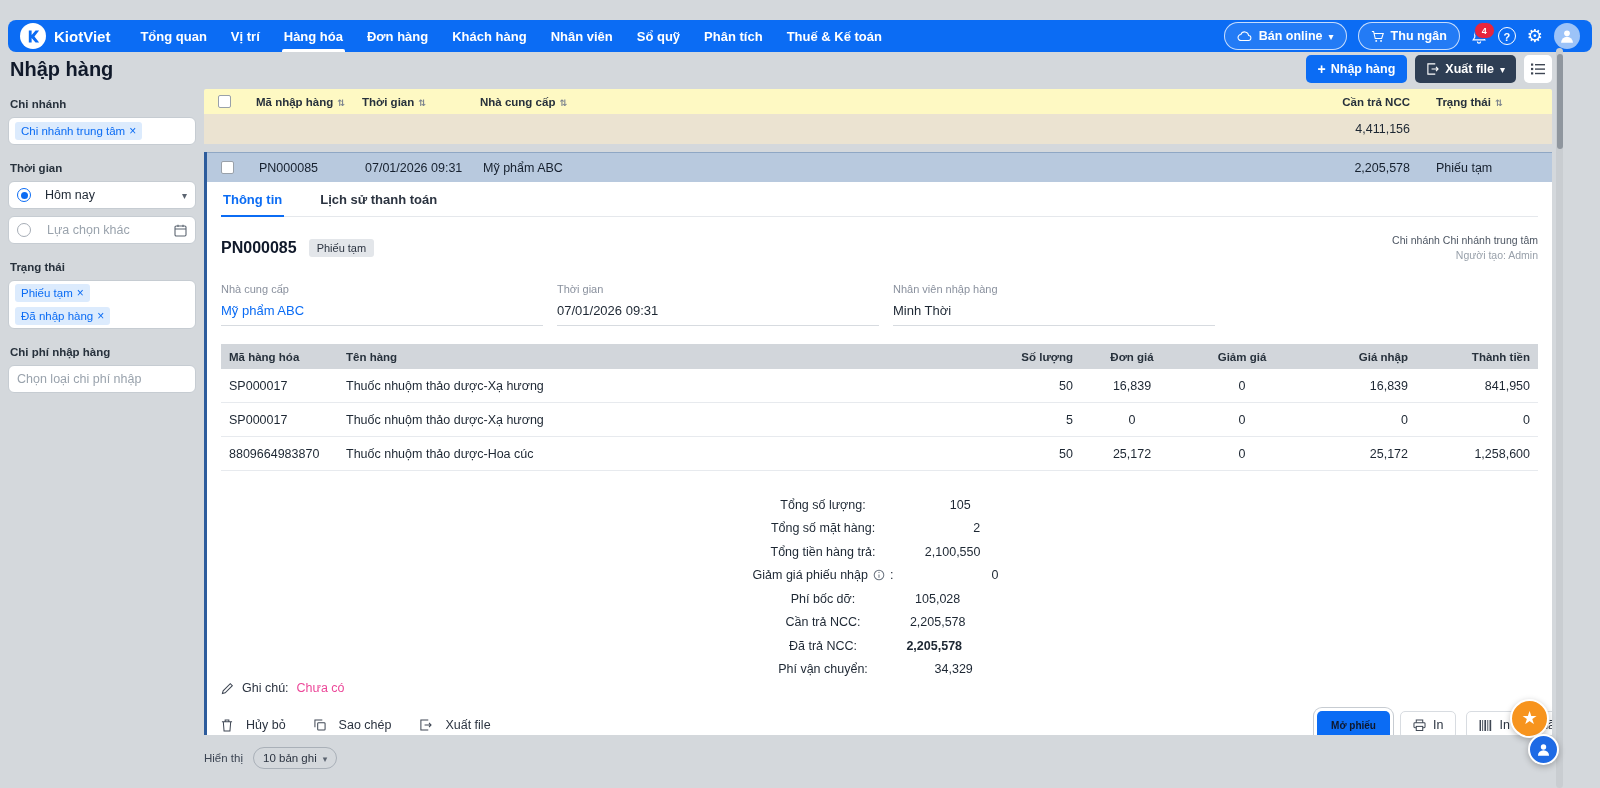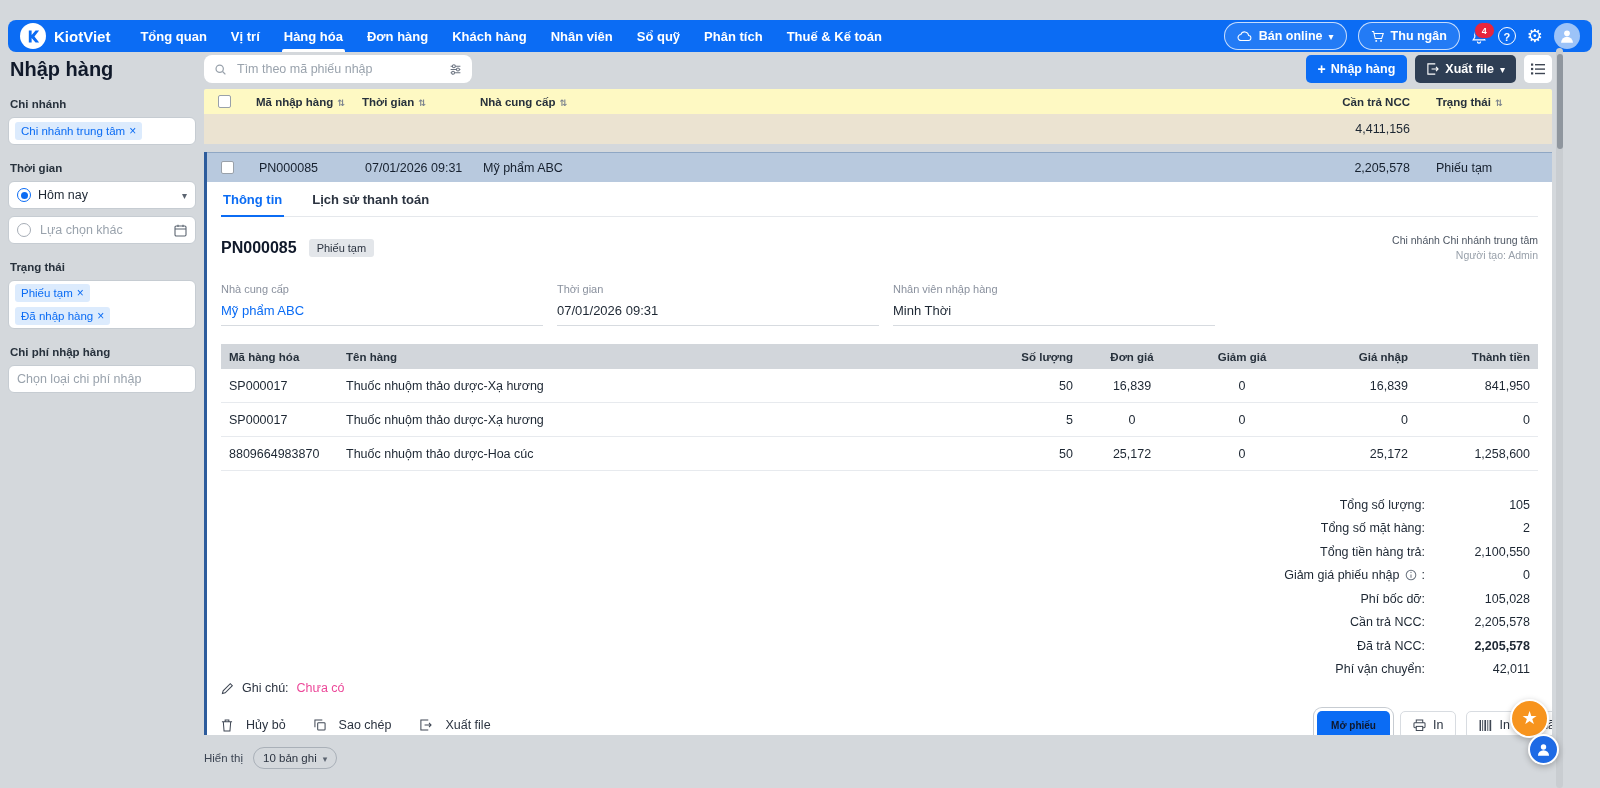--- a/index.html
+++ b/index.html
@@ -25,21 +25,21 @@
   .avatar{width:26px;height:26px;border-radius:50%;background:#9cc3f8;display:flex;align-items:center;justify-content:center;cursor:pointer;overflow:hidden;}
 
   
   .sidebar{position:absolute;left:8px;top:48px;width:188px;}
   .page-title{font-size:20px;font-weight:700;margin:10px 0 0 2px;color:#10192a;}
   .filter-label{font-size:11.5px;font-weight:700;color:#27313c;margin:17px 0 7px 2px;}
   .fbox{background:#fff;border:1px solid #c6ccd2;border-radius:6px;min-height:28px;display:flex;align-items:center;padding:3px 6px;box-sizing:border-box;gap:5px;flex-wrap:wrap;cursor:pointer;}
   .chip{display:inline-flex;align-items:center;gap:4px;background:#dcebfd;color:#0b6cf4;font-size:11.5px;border-radius:3px;padding:2px 6px;line-height:14px;}
   .chip-x{cursor:pointer;font-size:12px;line-height:12px;}
   .chip-x::before{content:"×";}
-  .sel-box{background:#fff;border:1px solid #c6ccd2;border-radius:6px;height:26px;display:flex;align-items:center;gap:7px;padding:0 8px;margin-bottom:7px;font-size:12.5px;cursor:pointer;}
+  .sel-box{background:#fff;border:1px solid #c6ccd2;border-radius:6px;height:26px;display:flex;align-items:center;gap:14px;padding:0 8px;margin-bottom:7px;font-size:12.5px;cursor:pointer;}
   .radio{width:14px;height:14px;border-radius:50%;border:1px solid #a6adb6;background:#fff;box-sizing:border-box;position:relative;flex:none;}
   .radio.checked{border-color:#0b6cf4;}
   .radio.checked::after{content:"";position:absolute;inset:2.5px;border-radius:50%;background:#0b6cf4;}
   .grow{flex:1;min-width:0;}
   .caret-d::after{content:"▾";color:#5b6470;font-size:10px;}
   .sel-input{flex:1;min-width:0;border:none;outline:none;background:transparent;font-size:12.5px;font-family:inherit;color:#1d2733;}
   input::placeholder{color:#9aa3ad;}
 
   
   .main{position:absolute;left:204px;top:48px;width:1348px;}
@@ -61,21 +61,21 @@
   .l-status{width:142px;padding-left:26px;box-sizing:border-box;}
   .sort::after{content:"\21C5";font-size:9px;color:#7d858f;margin-left:4px;}
   .cb{width:13px;height:13px;background:#fff;border:1px solid #99a1aa;border-radius:2px;box-sizing:border-box;cursor:pointer;}
 
   .total-row{display:flex;align-items:center;background:#ebe3d1;height:30px;font-size:12.5px;font-weight:400;color:#1d2733;}
 
   .selected-wrap{margin-top:8px;border-left:3px solid #2d5c9c;}
   .sel-row{display:flex;align-items:center;background:#b8c9de;height:29px;font-size:12.5px;color:#16202e;border-top:1px solid #8fa7c4;cursor:pointer;}
 
   .panel{background:#fff;padding:0 14px 12px;display:flex;flex-direction:column;height:553px;box-sizing:border-box;overflow:hidden;}
-  .tabs{display:flex;gap:26px;border-bottom:1px solid #e5e8ec;}
+  .tabs{display:flex;gap:34px;border-bottom:1px solid #e5e8ec;}
   .tab{font-size:13px;font-weight:600;color:#2b3340;padding:10px 2px 9px;cursor:pointer;position:relative;}
   .tab.active{color:#0b6cf4;}
   .tab.active::after{content:"";position:absolute;left:0;right:0;bottom:-1px;height:2px;background:#0b6cf4;}
 
   .doc-head{display:flex;justify-content:space-between;margin-top:16px;}
   .doc-title{font-size:16px;font-weight:700;display:flex;align-items:center;gap:12px;color:#10192a;}
   .badge{background:#e3e6ea;color:#2b3340;font-size:11px;font-weight:400;padding:3px 8px;border-radius:3px;}
   .doc-meta{text-align:right;font-size:10.5px;color:#4d5663;line-height:15px;}
   .doc-meta .muted{color:#98a0aa;}
 
@@ -89,21 +89,21 @@
   .irow{display:flex;align-items:center;}
   .ihead{background:#d2d6db;height:25px;font-size:11.5px;font-weight:700;color:#27313c;}
   .irow.data{height:33px;font-size:12.5px;border-bottom:1px solid #e7eaee;cursor:pointer;}
   .c-code{width:125px;padding-left:8px;box-sizing:border-box;}
   .c-name{flex:1;}
   .c-qty{width:95px;text-align:right;padding-right:8px;box-sizing:border-box;}
   .c-price,.c-disc{width:110px;text-align:center;padding-right:8px;box-sizing:border-box;}
   .c-cost{width:115px;text-align:right;padding-right:8px;box-sizing:border-box;}
   .c-total{width:122px;text-align:right;padding-right:8px;box-sizing:border-box;}
 
-  .summary{margin-top:22px;display:flex;flex-direction:column;align-items:flex-end;}
+  .summary{margin-top:22px;display:flex;flex-direction:column;align-items:center;}
   .sum-row{display:flex;align-items:center;height:23.5px;font-size:12.5px;color:#1d2733;}
   .sum-label{display:flex;align-items:center;gap:5px;}
   .sum-value{width:105px;text-align:right;padding-right:8px;}
   .sum-row.bold .sum-value{font-weight:700;}
 
   .note{display:flex;align-items:center;gap:8px;margin-top:auto;font-size:12.5px;color:#2b3340;}
   .note-value{color:#ec4899;}
 
   .actions{display:flex;align-items:center;margin-top:16px;}
   .act-left{display:flex;gap:28px;}
@@ -237,37 +237,20 @@
 
     <div class="filter-label">Chi phí nhập hàng</div>
     <div class="fbox">
       <input class="sel-input" placeholder="Chọn loại chi phí nhập" style="">
     </div>
   </aside>
 
   <main class="main">
 
     <div class="toolbar">
-      <div class="search">
-        <span>
-          <svg width="13" height="13" viewBox="0 0 16 16" fill="none" stroke="#98a1ab" stroke-width="1.5">
-              <circle cx="7" cy="7" r="4.5"></circle>
-              <path d="M10.5 10.5L14 14"></path>
-            </svg>
-        </span>
-        <input placeholder="Tìm theo mã phiếu nhập" style="">
-        <span>
-          <svg width="13" height="13" viewBox="0 0 16 16" stroke="#6b7380" stroke-width="1.3">
-              <path d="M2 4h12M2 8h12M2 12h12"></path>
-              <circle cx="6" cy="4" r="1.8" fill="#fff"></circle>
-              <circle cx="11" cy="8" r="1.8" fill="#fff"></circle>
-              <circle cx="5" cy="12" r="1.8" fill="#fff"></circle>
-            </svg>
-        </span>
-      </div>
       <div class="toolbar-right">
         <button class="btn-new">
           <span class="plus"></span>
           <span>Nhập hàng</span>
         </button>
         <button class="btn-export">
           <span>
             <svg width="13" height="12" viewBox="0 0 14 13" fill="none" stroke="#fff" stroke-width="1.2">
                 <path d="M10 1H2v11h8"></path>
                 <path d="M6 6.5h7M10.8 4.3L13 6.5l-2.2 2.2"></path>
@@ -429,21 +412,21 @@
           <div class="sum-row">
             <span class="sum-label">Cần trả NCC:</span>
             <span class="sum-value">2,205,578</span>
           </div>
           <div class="sum-row bold">
             <span class="sum-label">Đã trả NCC:</span>
             <span class="sum-value">2,205,578</span>
           </div>
           <div class="sum-row">
             <span class="sum-label">Phí vận chuyển:</span>
-            <span class="sum-value">42,011</span>
+            <span class="sum-value">34,329</span>
           </div>
         </div>
 
         <div class="note">
           <span style="color:#3f4754;">
             <svg width="13" height="13" viewBox="0 0 14 14" fill="none" stroke="currentColor" stroke-width="1.1">
                 <path d="M1.5 12.5l.8-3L10 1.8l2.2 2.2L4.5 11.7z"></path>
               </svg>
           </span>
           <span>Ghi chú:</span>

